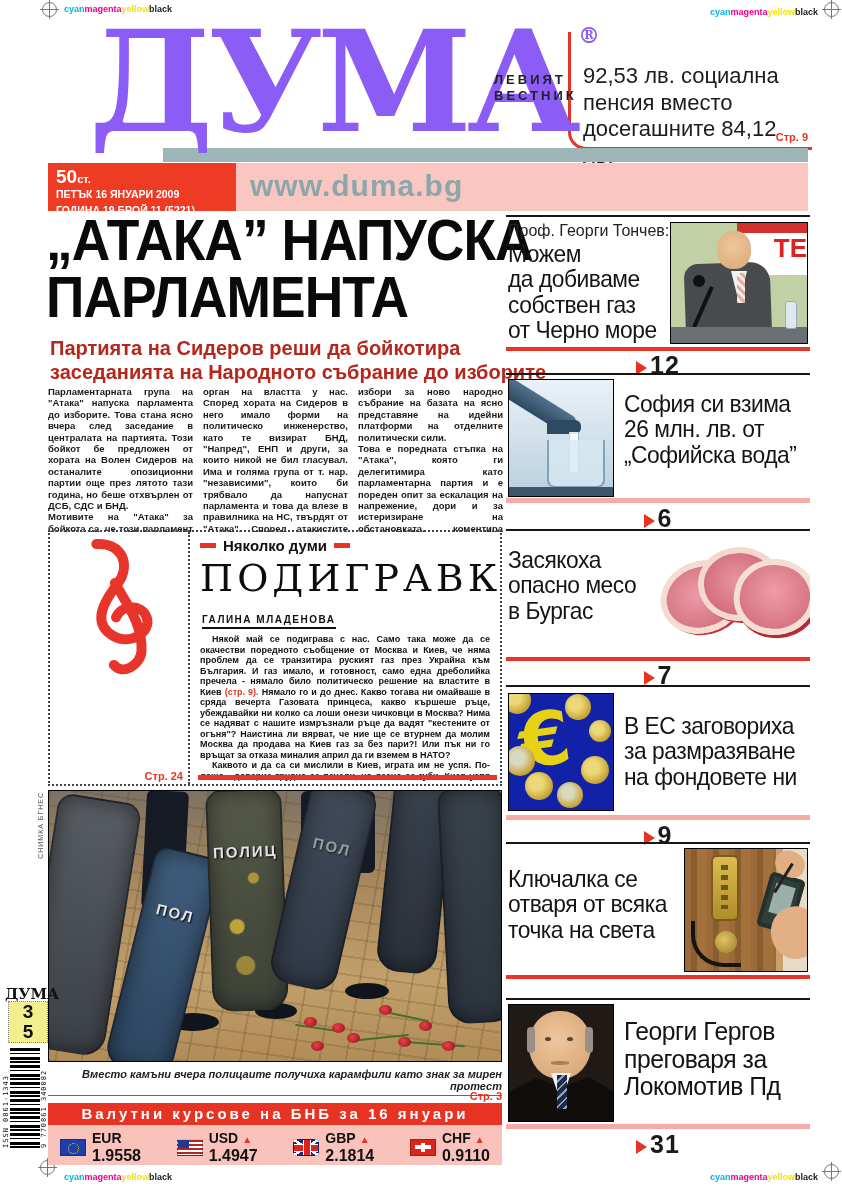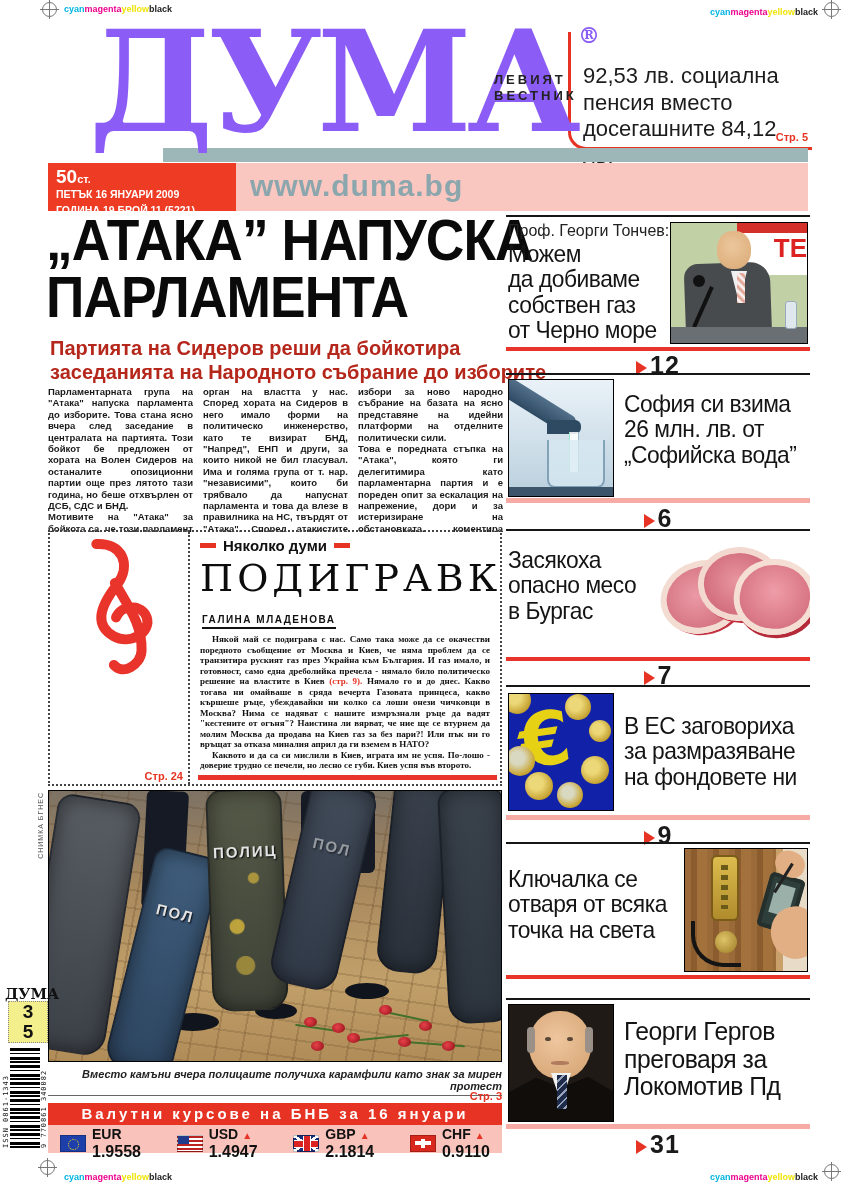--- a/index.html
+++ b/index.html
@@ -51,21 +51,21 @@
   .musictext{position:absolute;left:7px;top:106px;font-size:21px;line-height:1.3;color:#000;}
   .musicbox .pageref{position:absolute;right:5px;bottom:2px;}
   .opinion{position:absolute;left:140px;top:0;right:0;bottom:0;padding:5px 10px;overflow:hidden;}
   .kickrow{display:flex;align-items:center;gap:7px;font-size:15px;font-weight:900;}
   .kdash{display:inline-block;width:16px;height:5px;background:#e63323;}
   .optitle{font-family:"DejaVu Serif",serif;font-size:38px;font-weight:400;letter-spacing:4px;
            margin-top:2px;color:#0c0c0c;}
   .byline{display:inline-block;margin:14px 0 0 2px;font-size:10px;font-weight:700;letter-spacing:1.5px;
           border-bottom:2px solid #111;padding-bottom:2px;}
   .opbody{margin-top:5px;font-size:9px;font-weight:700;line-height:1.17;text-align:justify;}
-  .opbody p{margin:0;text-indent:12px;font-family:Liberation Serif, serif;}
+  .opbody p{margin:0;text-indent:12px;}
   .opredbar{position:absolute;left:8px;right:3px;bottom:4px;height:5px;background:#e8342a;}
 
   
   .mainphoto{left:48px;top:790px;width:454px;height:272px;border:1px solid #000;box-sizing:border-box;
      overflow:hidden;
      background:
        repeating-linear-gradient(100deg, rgba(90,60,30,.22) 0 2px, transparent 2px 26px),
        repeating-linear-gradient(8deg, rgba(80,55,25,.18) 0 2px, transparent 2px 18px),
        linear-gradient(#7d7264 0%, #a8895e 35%, #c2a06a 70%, #b08c58 100%);}
   .credit{left:37px;top:792px;font-size:7px;color:#555;writing-mode:vertical-rl;transform:rotate(180deg);letter-spacing:1px;}
@@ -79,22 +79,22 @@
         background:radial-gradient(circle at 40% 40%, #e8414a, #8f0f16);}
   .stem{position:absolute;height:2px;background:#44702c;border-radius:2px;}
   .caption{left:48px;top:1068px;width:454px;font-size:11px;font-weight:700;font-style:italic;
            text-align:right;color:#222;border-bottom:1px solid #666;padding-bottom:3px;}
   .cap-page{left:48px;top:1086px;width:454px;text-align:right;}
 
   
   .curr{left:48px;top:1103px;width:454px;}
   .currhead{height:22px;background:#e63323;color:#fff;font-weight:900;font-size:15px;
             letter-spacing:3px;text-align:center;line-height:22px;}
-  .currbody{height:28px;background:#f9c2bb;display:flex;justify-content:space-between;
-            align-items:flex-start;padding:0 12px;}
+  .currbody{height:40px;background:#f9c2bb;display:flex;justify-content:space-between;
+            align-items:flex-end;padding:0 12px;}
   .rate{display:flex;align-items:center;gap:6px;}
   .rate .code{font-size:14px;font-weight:900;line-height:1.2;}
   .rate .val{font-size:16px;font-weight:900;line-height:1.1;}
   .rate .arr{color:#e63323;font-size:10px;margin-left:4px;}
   .flag{width:26px;height:17px;position:relative;flex:none;border:1px solid rgba(0,0,0,.25);box-sizing:border-box;}
   .flag-eu{background:#1e3faa;}
   .flag-eu::after{content:"";position:absolute;left:7px;top:3px;width:9px;height:9px;
                   border:1px dotted #f5d818;border-radius:50%;}
   .flag-us{background:repeating-linear-gradient(#b22 0 2px,#fff 2px 4px);}
   .flag-us::after{content:"";position:absolute;left:0;top:0;width:11px;height:8px;background:#223a8c;}
@@ -163,21 +163,21 @@
     <div class="dateline">ГОДИНА 19 БРОЙ 11 (5221)</div>
   </div>
   <div class="abs urlbar">
     <span class="url">www.duma.bg</span>
   </div>
 
   <div class="abs promo pre">
     <span>92,53 лв. социална
 пенсия вместо
 досегашните 84,12 лв.</span>
-    <span class="pageref">Стр. 5</span>
+    <span class="pageref">Стр. 9</span>
   </div>
 
   <div class="abs headline pre">„АТАКА” НАПУСКА
 ПАРЛАМЕНТА</div>
   <div class="abs subhead pre">Партията на Сидеров реши да бойкотира
 заседанията на Народното събрание до изборите</div>
   <div class="abs bodycol pre" style="left:48px;">Парламентарната група на "Атака" напуска парламента до изборите. Това стана ясно вчера след заседание в централата на партията. Този бойкот бе предложен от хората на Волен Сидеров на останалите опозиционни партии още през лятото тази година, но беше отхвърлен от ДСБ, СДС и БНД.
 Мотивите на "Атака" за бойкота са, че този парламент вече се е изчерпал като най-висш</div>
   <div class="abs bodycol pre" style="left:203px;">орган на властта у нас. Според хората на Сидеров в него имало форми на политическо инженерство, като те визират БНД, "Напред", ЕНП и други, за които никой не бил гласувал. Има и голяма група от т. нар. "независими", които би трябвало да напуснат парламента и това да влезе в правилника на НС, твърдят от "Атака". Според атакистите всичко това изкривявало вота на хората и налагало</div>
   <div class="abs bodycol pre" style="left:358px;">избори за ново народно събрание на базата на ясно представяне на идейни платформи на отделните политически сили.

